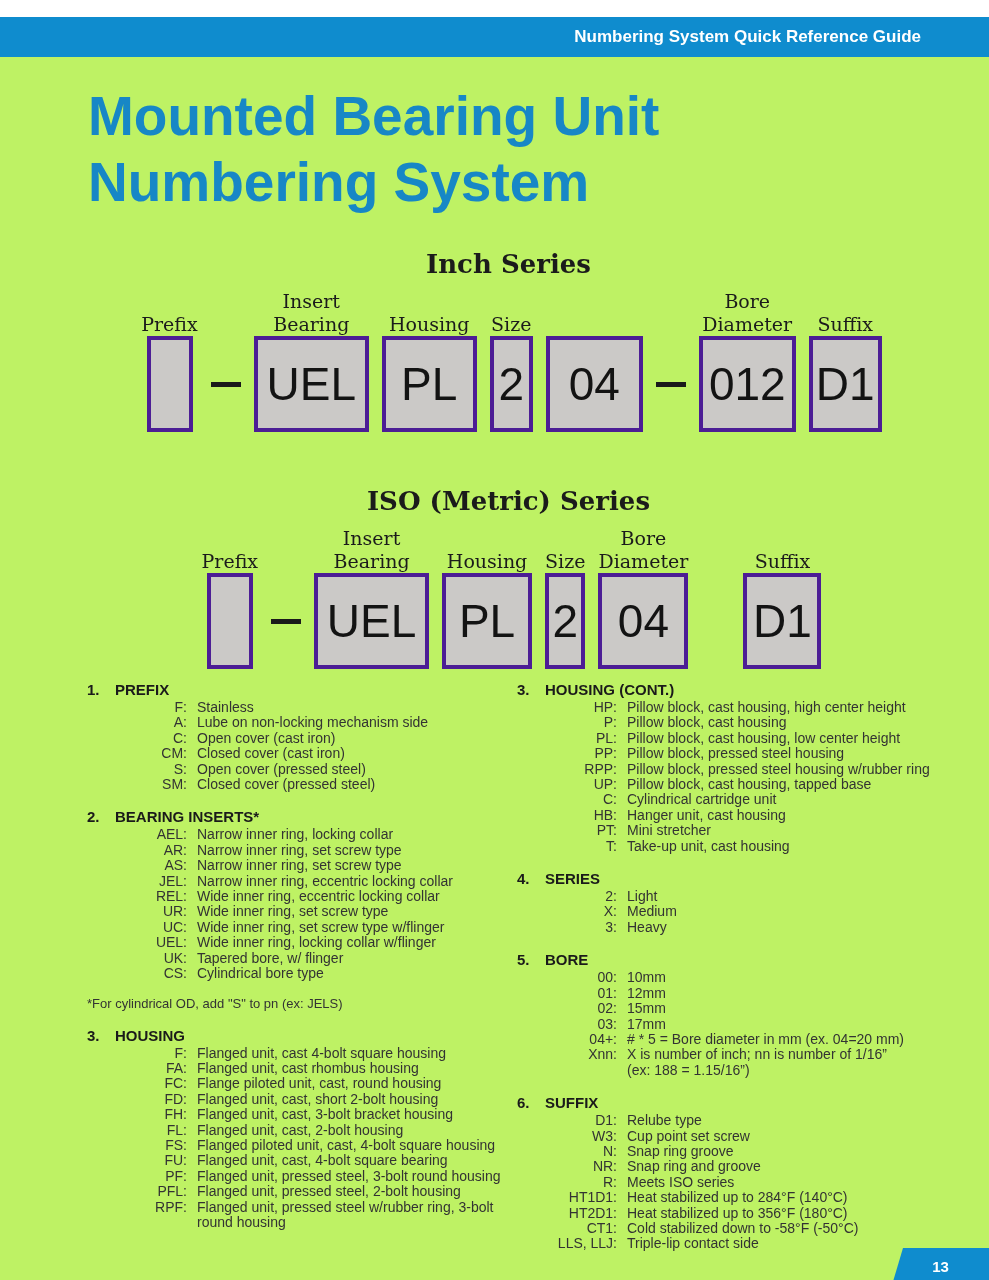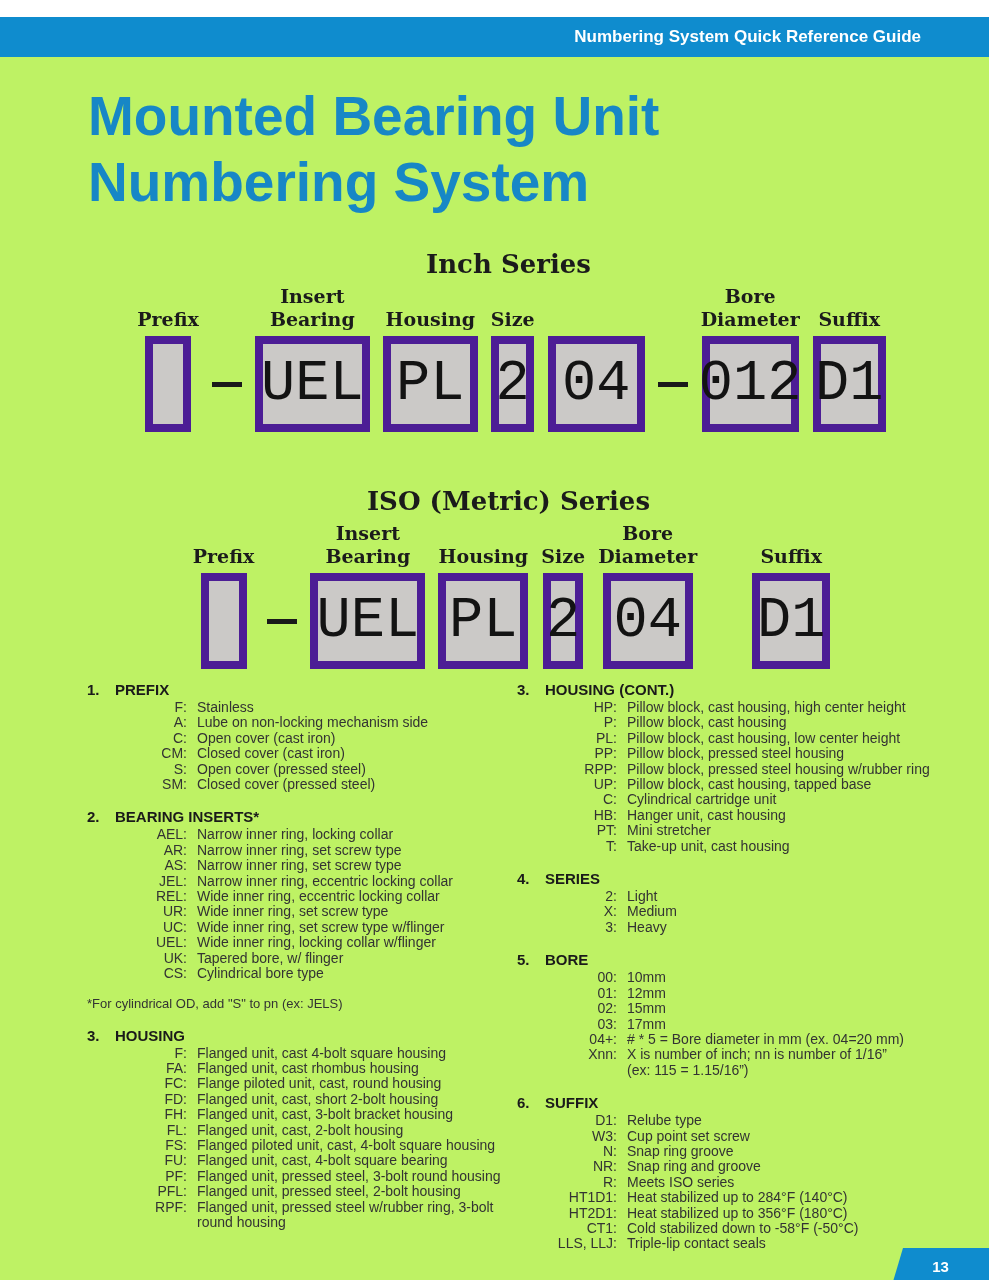--- a/index.html
+++ b/index.html
@@ -28,29 +28,29 @@
   }
   .series-inch .series-title { margin-top:34px; }
   .series-iso  .series-title { margin-top:54px; }
   
   .diagram {
     display:flex; align-items:flex-end; column-gap:13px;
     width:fit-content; margin:6px auto 0; position:relative; left:17px;
   }
   .field { display:flex; flex-direction:column; align-items:center; }
   .field-label {
-    font-family:"DejaVu Serif", serif; font-weight:bold; font-size:19px;
-    line-height:23px; color:#1b1b1b; min-height:51px; padding-bottom:5px;
+    font-family:"DejaVu Serif", serif; font-weight:normal; font-size:19px;
+    line-height:23px; color:#1b1b1b; min-height:51px; 
     display:flex; align-items:flex-end; justify-content:center;
     text-align:center; white-space:pre-line;
   }
   .box {
-    height:96px; background:#cbc9c7; border:8px solid #4c1d95;
+    height:96px; background:#cbc9c7; border:4px solid #4c1d95;
     display:flex; align-items:center; justify-content:center;
-    font-family:Liberation Mono, monospace; font-size:57px; color:#131313;
+    font-family:Liberation Sans, sans-serif; font-size:46px; color:#131313;
   }
   .dash-area { height:96px; display:flex; align-items:center; }
   .dash { width:30px; height:5px; background:#1a1a1a; }
   
   .d0 .f-prefix .box{width:46px}        .d1 .f-prefix .box{width:46px}
   .d0 .f-insert-bearing .box{width:115px}.d1 .f-insert-bearing .box{width:115px}
   .d0 .f-housing .box{width:95px}       .d1 .f-housing .box{width:90px}
   .d0 .f-size .box{width:43px}          .d1 .f-size .box{width:40px}
   .d0 .f-size2 .box{width:97px}
   .d0 .f-bore-diameter .box{width:97px} .d1 .f-bore-diameter .box{width:90px}
@@ -406,21 +406,21 @@
             <div class="item-row">
               <div class="term">03:</div>
               <div class="def">17mm</div>
             </div>
             <div class="item-row">
               <div class="term">04+:</div>
               <div class="def"># * 5 = Bore diameter in mm (ex. 04=20 mm)</div>
             </div>
             <div class="item-row">
               <div class="term">Xnn:</div>
-              <div class="def">X is number of inch; nn is number of 1/16”<div>(ex: 115 = 1.15/16”)</div></div>
+              <div class="def">X is number of inch; nn is number of 1/16”<div>(ex: 188 = 1.15/16”)</div></div>
             </div>
           </div>
   </div>
 
   <div class="sec">
     <div class="sec-head">
       <span class="sec-num">6.</span>
       <span class="sec-heading">SUFFIX</span>
     </div>
     <div class="sec-items">
@@ -451,21 +451,21 @@
             <div class="item-row">
               <div class="term">HT2D1:</div>
               <div class="def">Heat stabilized up to 356°F (180°C)</div>
             </div>
             <div class="item-row">
               <div class="term">CT1:</div>
               <div class="def">Cold stabilized down to -58°F (-50°C)</div>
             </div>
             <div class="item-row">
               <div class="term">LLS, LLJ:</div>
-              <div class="def">Triple-lip contact seals</div>
+              <div class="def">Triple-lip contact side</div>
             </div>
           </div>
   </div>
 </div>
   </div>
 
   <div class="page-tab">
     <span>13</span>
   </div>
 

